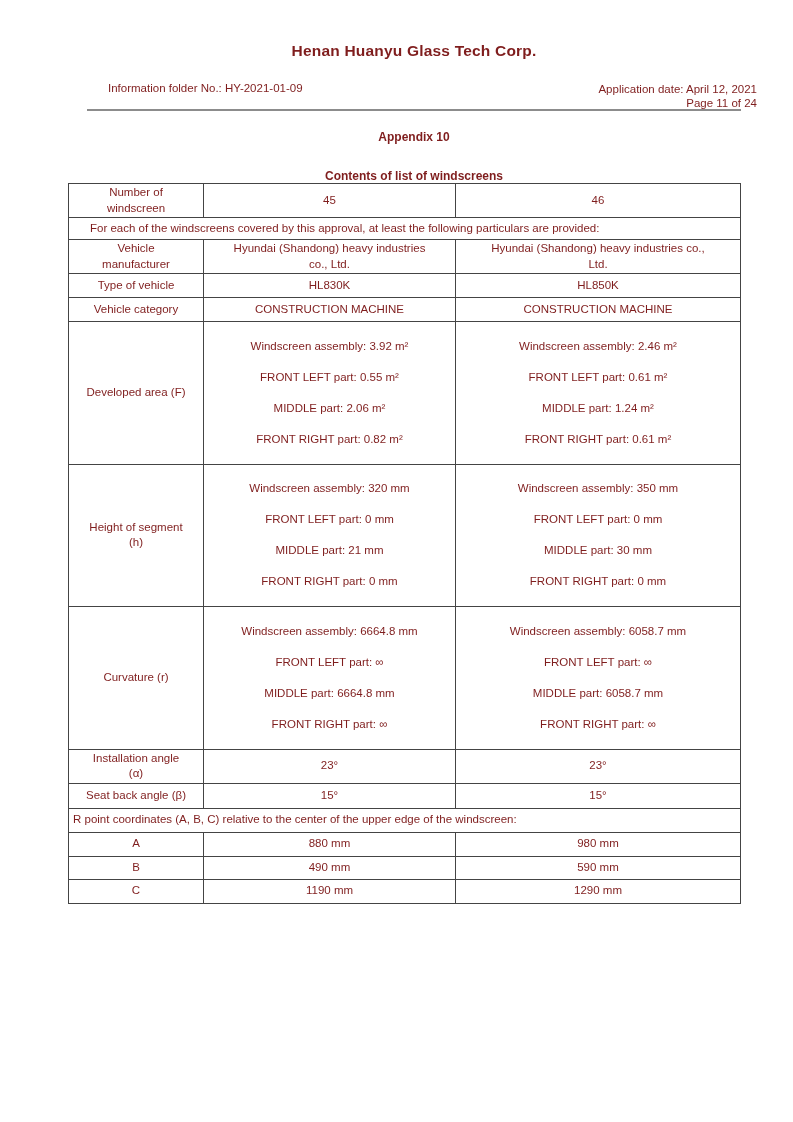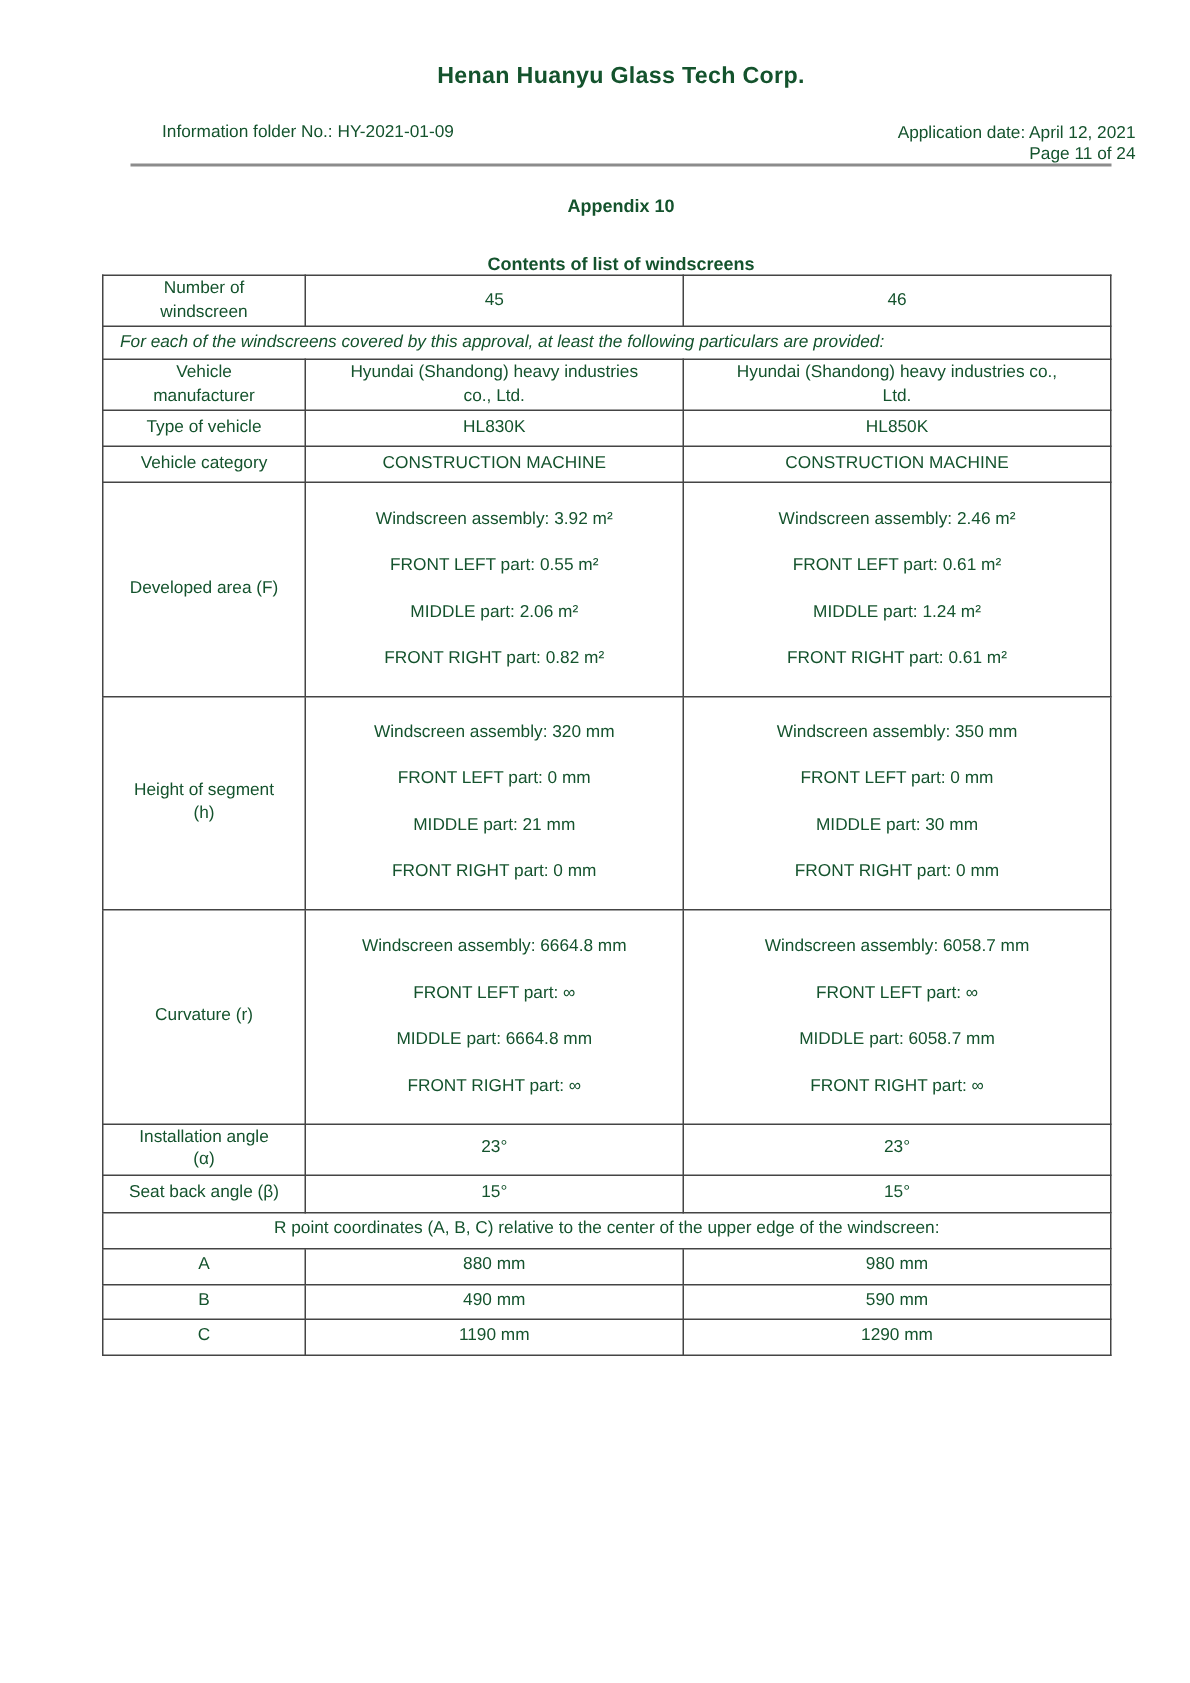--- a/index.html
+++ b/index.html
@@ -3,21 +3,21 @@
 <meta charset="utf-8">
 <style>
   * { margin: 0; padding: 0; box-sizing: border-box; }
   html, body { background: #ffffff; }
   .page {
     position: relative;
     width: 793px;
     height: 1122px;
     background: #ffffff;
     font-family: "Liberation Sans", sans-serif;
-    color: #14532d;
+    color: #7f1d1d;
     overflow: hidden;
   }
   .company-title {
     position: absolute;
     left: 87px; top: 42px; width: 654px;
     text-align: center;
     font-size: 15.5px;
     font-weight: bold;
     letter-spacing: 0.2px;
   }
@@ -64,22 +64,22 @@
   .spec-table td {
     border: 1px solid #444444;
     vertical-align: middle;
     line-height: 15.5px;
     white-space: pre-line;
     padding: 1px 4px;
     overflow: hidden;
   }
   .spec-table td.lbl { text-align: center; }
   .spec-table td.val { text-align: center; }
-  .spec-table td.span-left { text-align: left; padding-left: 11px; font-style: italic; }
-  .spec-table td.span-center { text-align: center; margin-top: 11px; }
+  .spec-table td.span-left { text-align: left; padding-left: 21px; }
+  .spec-table td.span-center { text-align: left; margin-top: 11px; }
   .spec-table .cell-line { line-height: 15.5px; }
 </style>
 </head>
 <body>
 
 <div class="page">
 
   <div class="company-title">Henan Huanyu Glass Tech Corp.</div>
 
   <div class="info-left">Information folder No.: HY-2021-01-09</div>

